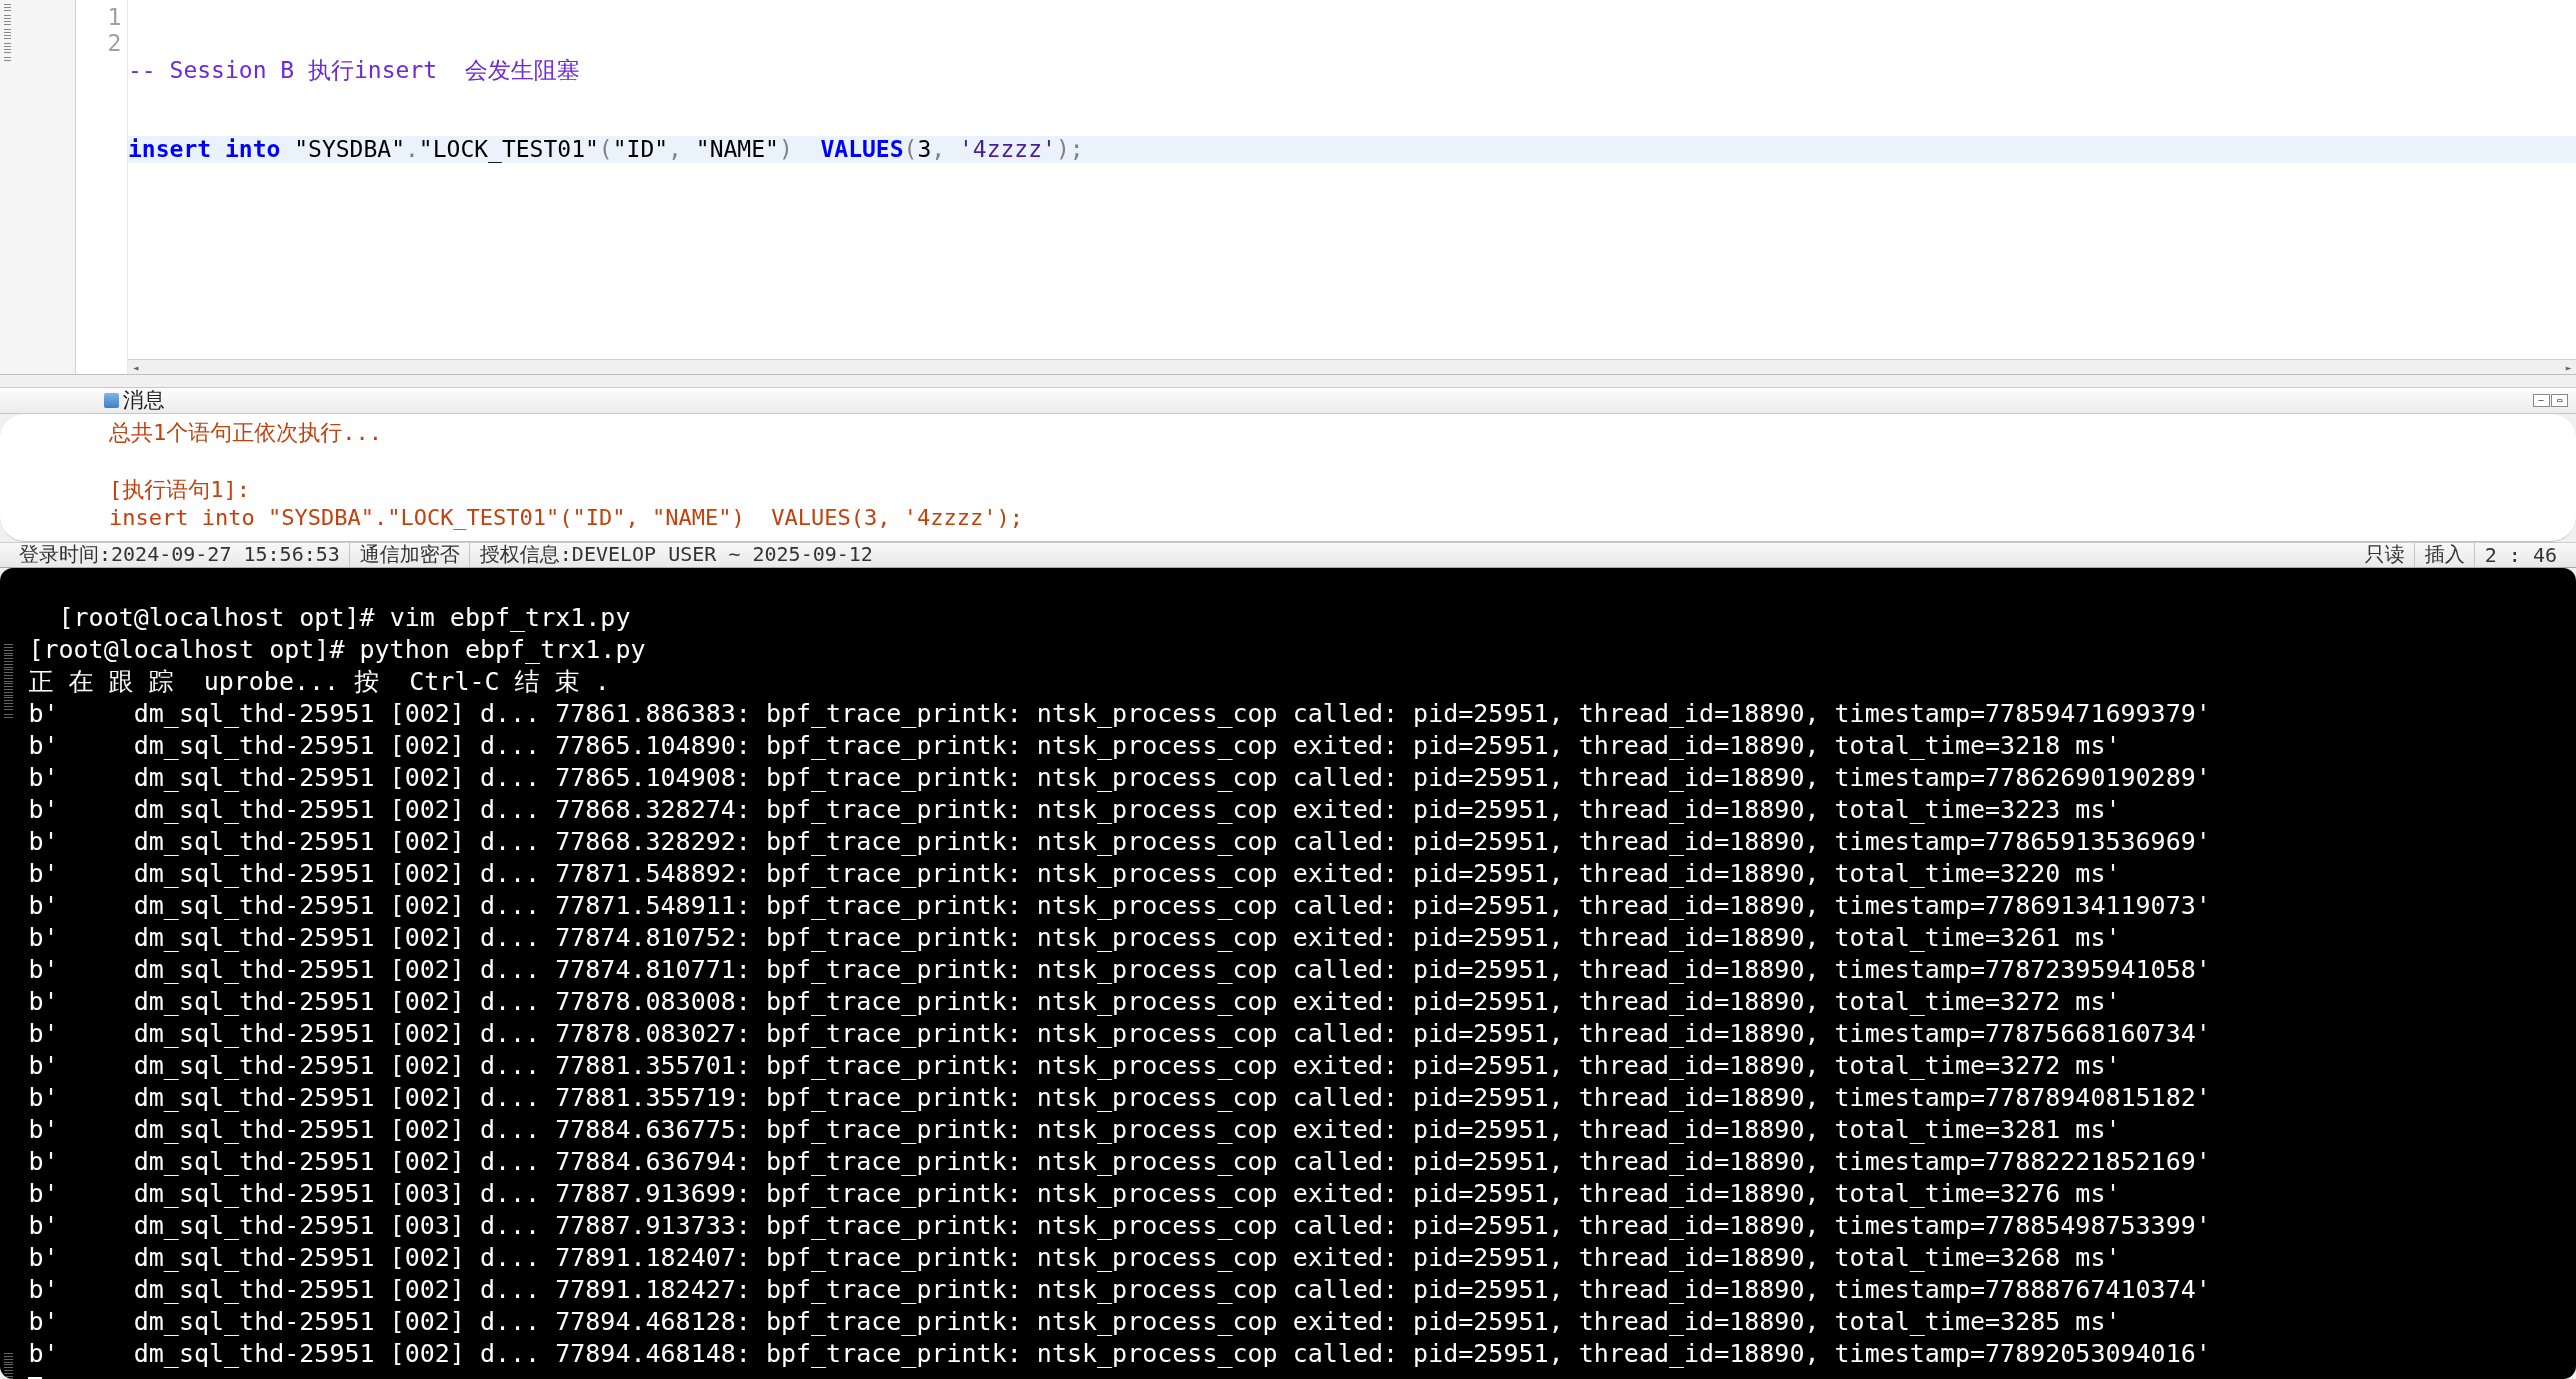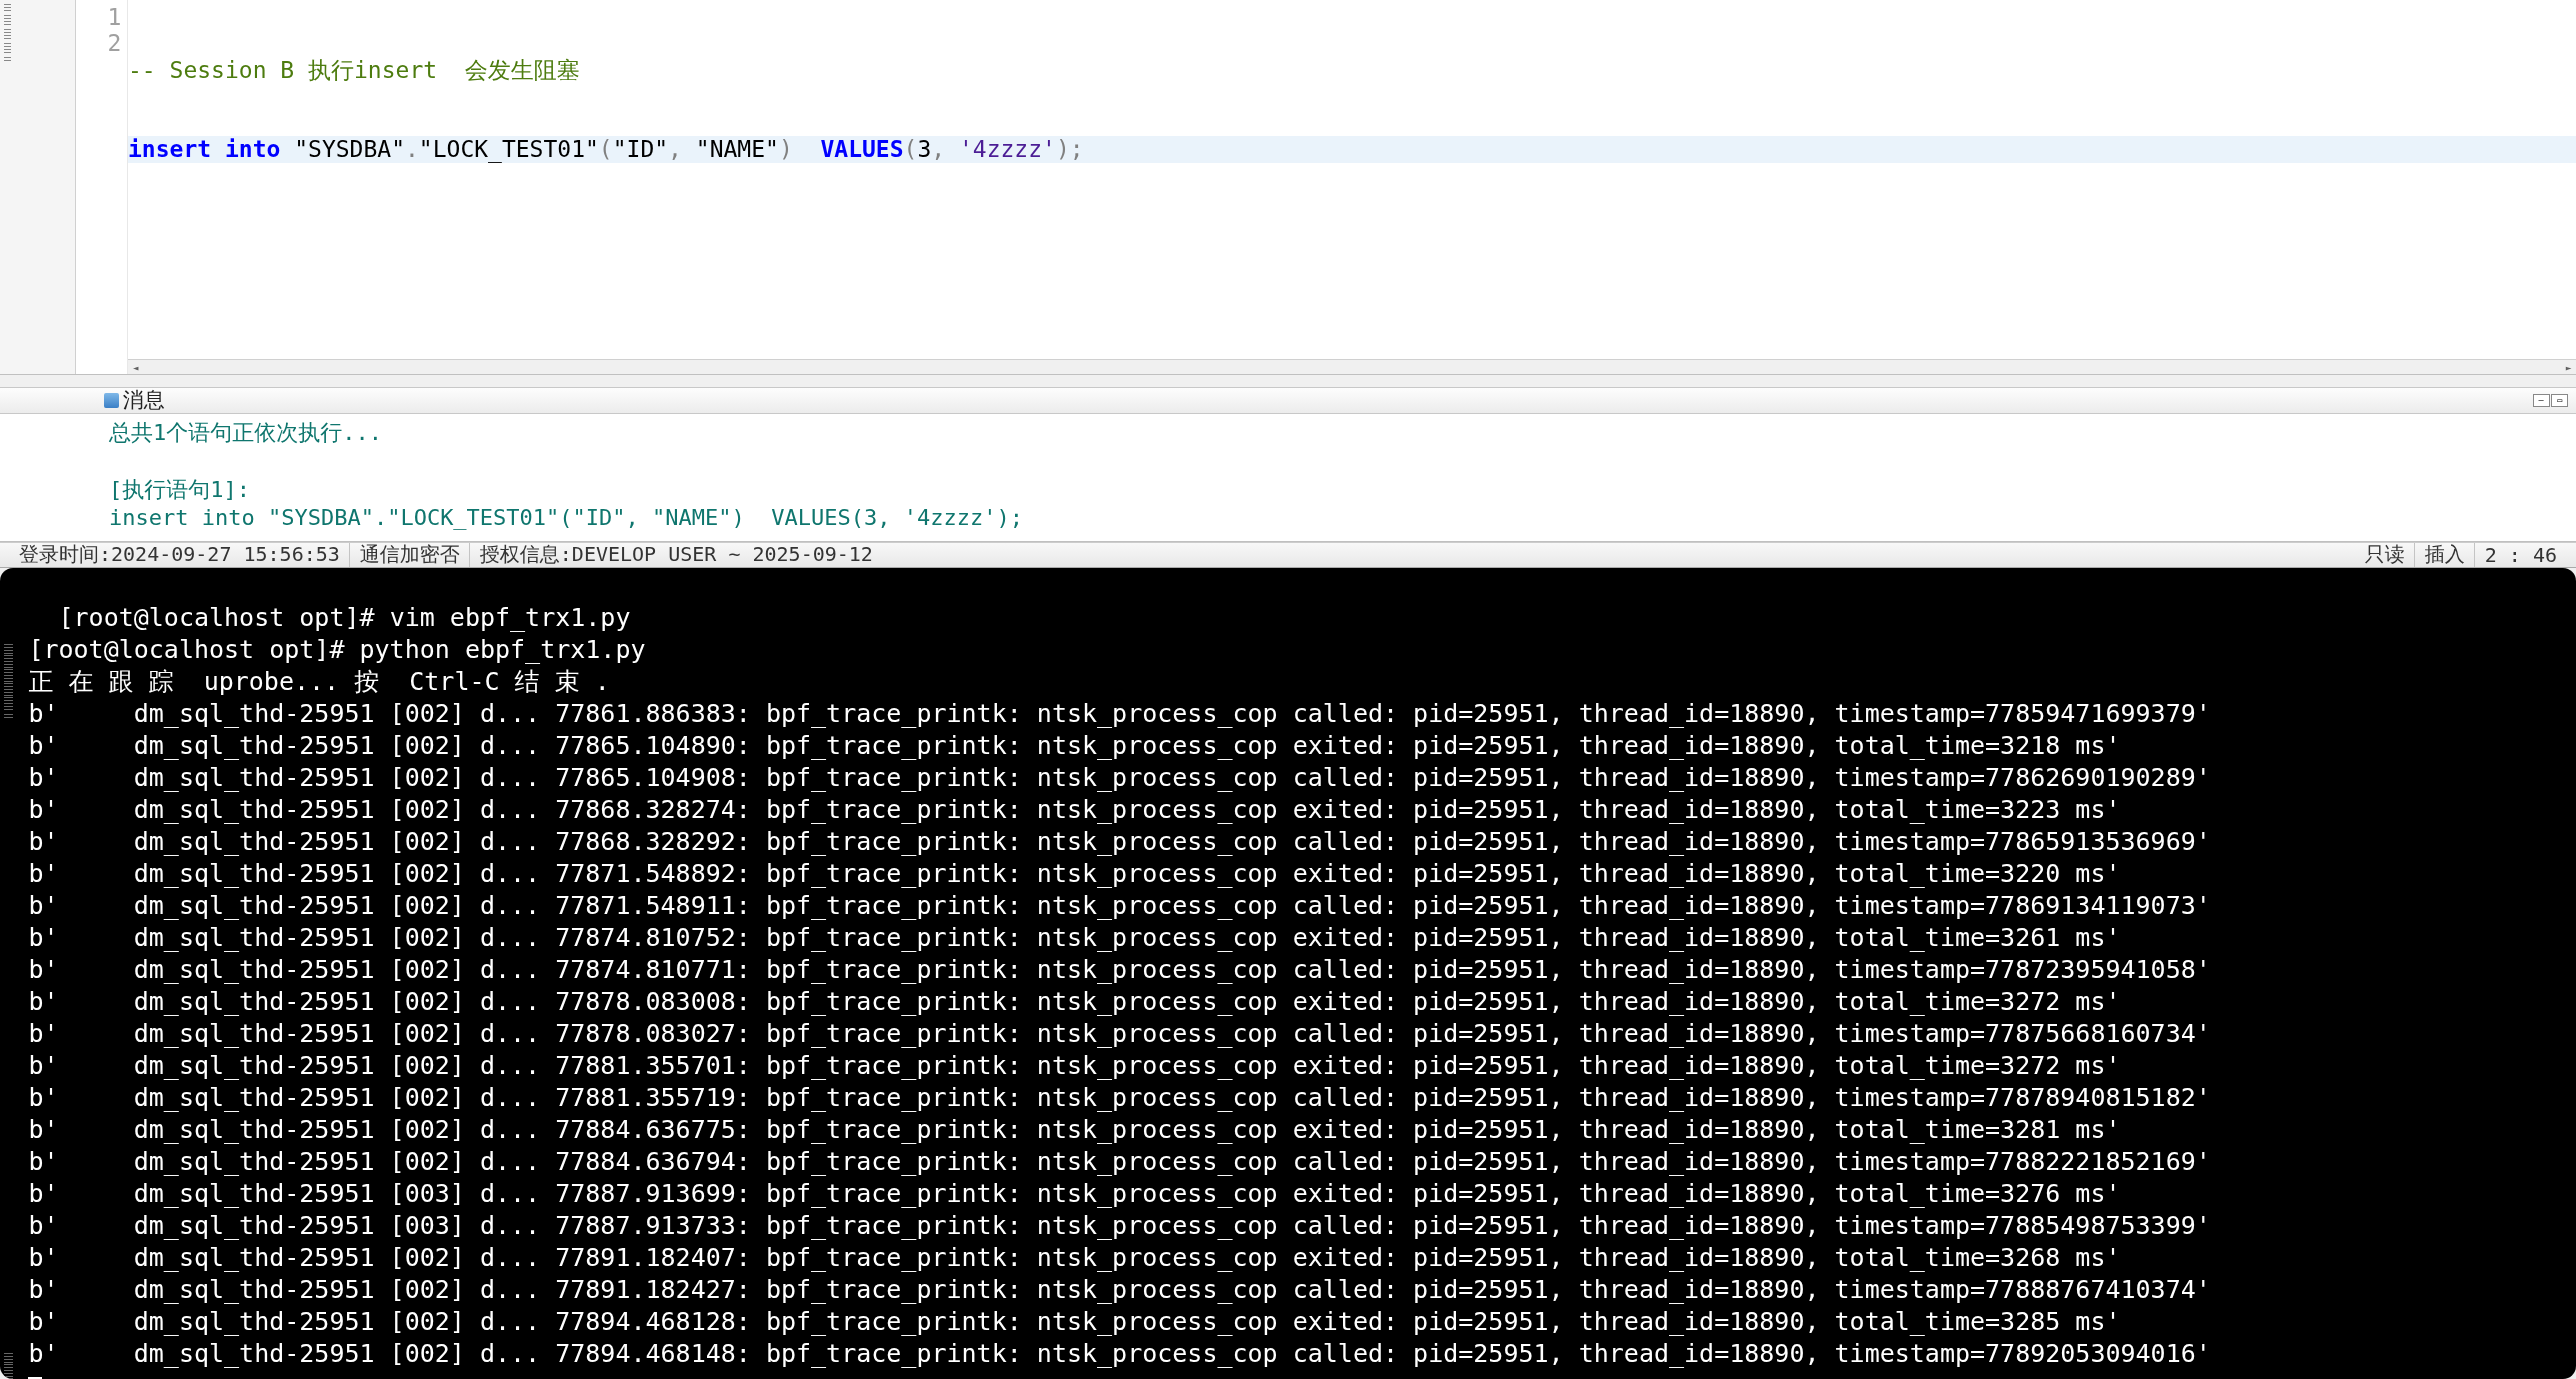--- a/index.html
+++ b/index.html
@@ -53,21 +53,21 @@
   flex: 1;
   padding-top: 3.8px;
   font-family: "Consolas", monospace;
   font-size: 23px;
   line-height: 26.5px;
   white-space: pre;
   overflow: hidden;
 }
 .code .line { height: 26.5px; }
 .code .line.hl { background: #eaf3fb; }
-.c-comment { color: #4d7c0f; }
+.c-comment { color: #6d28d9; }
 .c-kw { color: #0000ff; font-weight: bold; }
 .c-kw2 { color: #0000ff; font-weight: bold; }
 .c-str { color: #4c1d95; }
 .c-num { color: #000000; }
 .c-id { color: #000000; }
 .c-punc { color: #808080; }
 .editor-hscroll {
   position: absolute;
   bottom: 0;
   left: 128px;
@@ -101,24 +101,25 @@
 .msg-header .spacer{flex:1;}
 .msg-header .winicons { display:flex; gap:1.9px;}
 .msg-header .wi { width:17px; height:13.3px; border:0.9px solid #888; background:#fff; font-size:8.5px; display:flex; align-items:center; justify-content:center;}
 .msg-body {
   background:#ffffff;
   height:128px;
   padding: 5.7px 5.7px 5.7px 109px;
   font-family:"Consolas","SimSun",monospace;
   font-size:22px;
   line-height:28.4px;
-  color:#0f766e;
+  color:#c2410c;
   white-space:pre;
   border-bottom:0.9px solid #c0c0c0;
   overflow:hidden;
+  border-radius:25px;
 }
 .status-bar {
   height: 26.5px;
   background: linear-gradient(#f8f8f8,#e8e8e8);
   border-top:0.9px solid #ccc;
   border-bottom:0.9px solid #aaa;
   display:flex;
   align-items:center;
   font-size:20px;
   color:#333;

